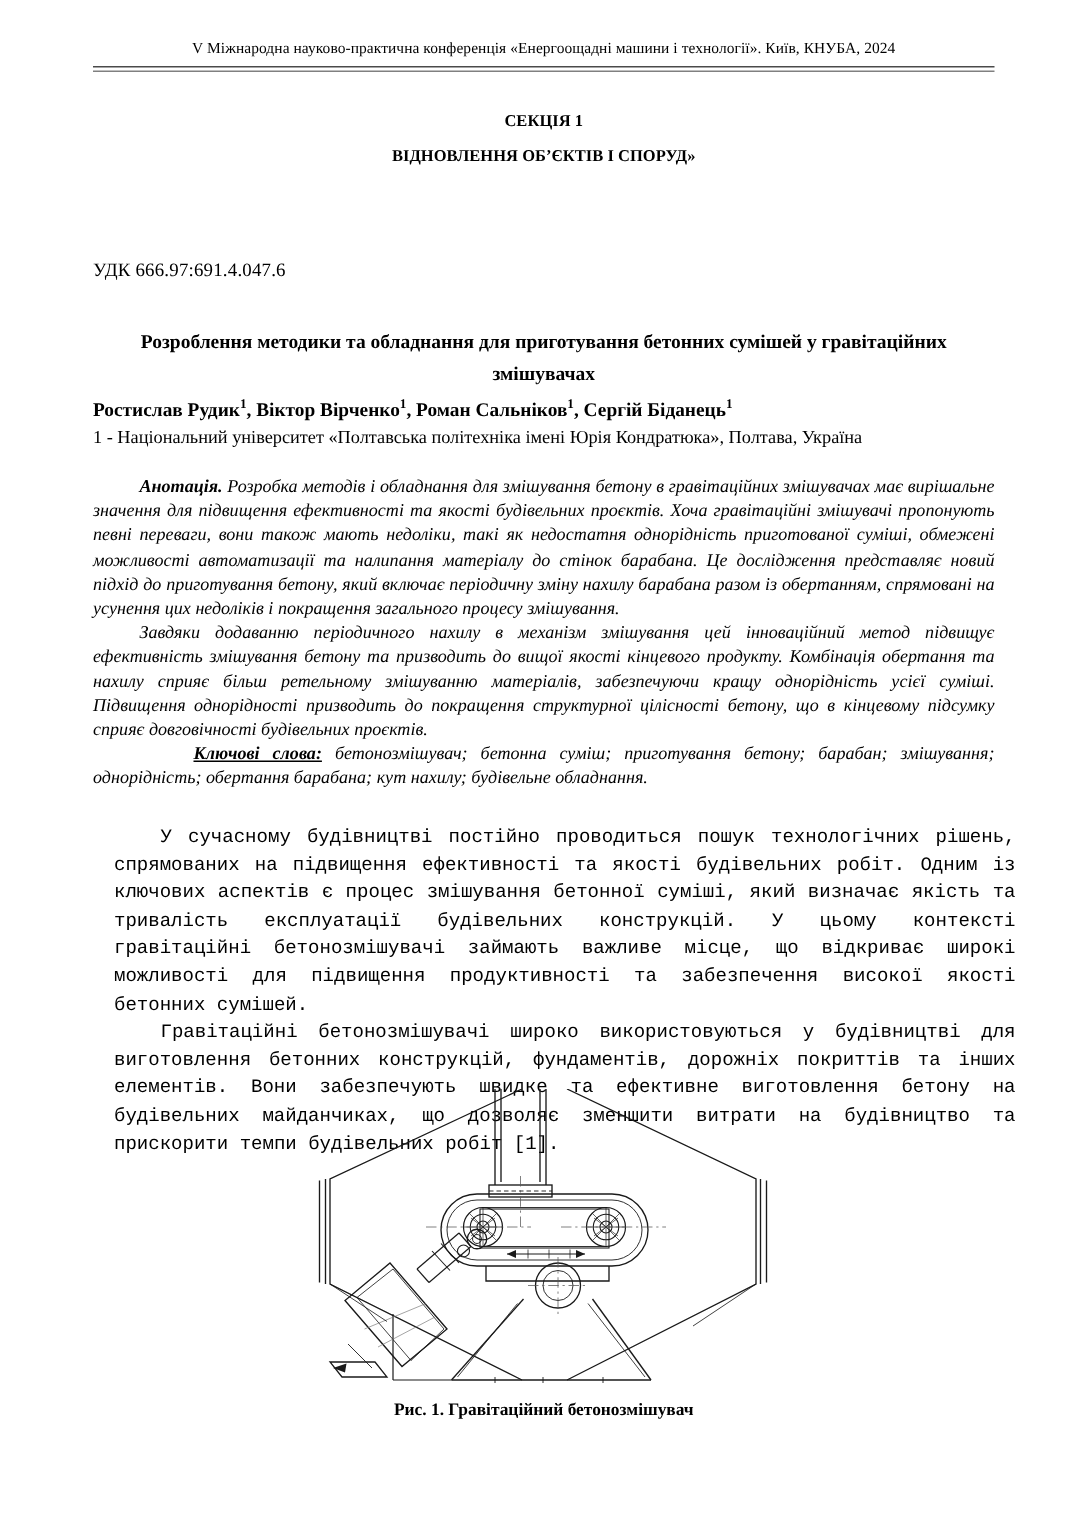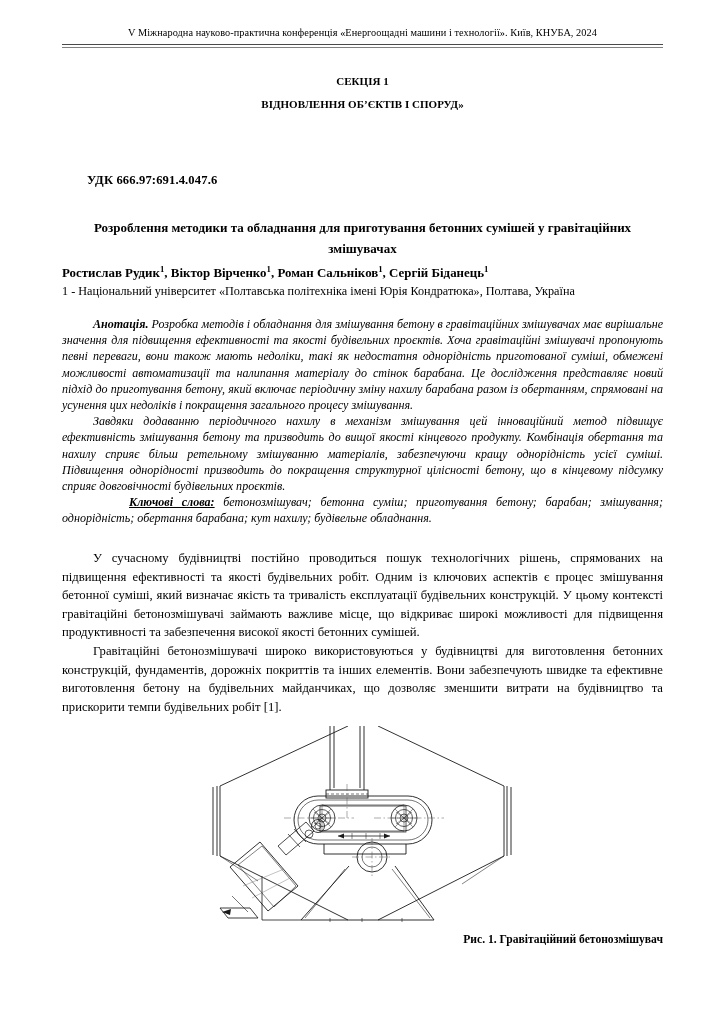--- a/index.html
+++ b/index.html
@@ -56,24 +56,23 @@
     font-size: 11px;
     line-height: 22.5px;
     letter-spacing: 0.002em;
   }
 
   
   .udc {
     position: absolute;
     top: 173px;
     left: 62px;
-    font-weight: bold;
+    font-weight: normal;
     font-size: 12.6px;
     letter-spacing: 0.01em;
-    margin-left: 25px;
   }
 
   
   .article-title {
     position: absolute;
     top: 208px;
     left: 62px;
     width: 601px;
     text-align: center;
     font-weight: bold;
@@ -124,25 +123,26 @@
   .kw-label {
     font-weight: bold;
     text-decoration: underline;
     margin-left: 36px;
   }
 
   
   .body-text {
     position: absolute;
     top: 549px;
-    left: 62px;
+    left: 76px;
     width: 601px;
     font-size: 12.7px;
     line-height: 18.6px;
     text-align: justify;
+    font-family: Liberation Mono, monospace;
   }
   .body-text p {
     margin: 0;
     text-indent: 31px;
   }
 
   
   .figure {
     position: absolute;
     top: 726px;
@@ -153,21 +153,21 @@
   .figure-canvas {
     width: 601px;
     height: 205px;
     display: block;
   }
   .figure-caption {
     font-weight: bold;
     font-size: 11.6px;
     line-height: 14px;
     margin-top: 2px;
-    text-align: right;
+    text-align: center;
   }
 
   
   .page-number {
     position: absolute;
     top: 946px;
     left: 62px;
     width: 601px;
     text-align: right;
     font-size: 12.4px;

